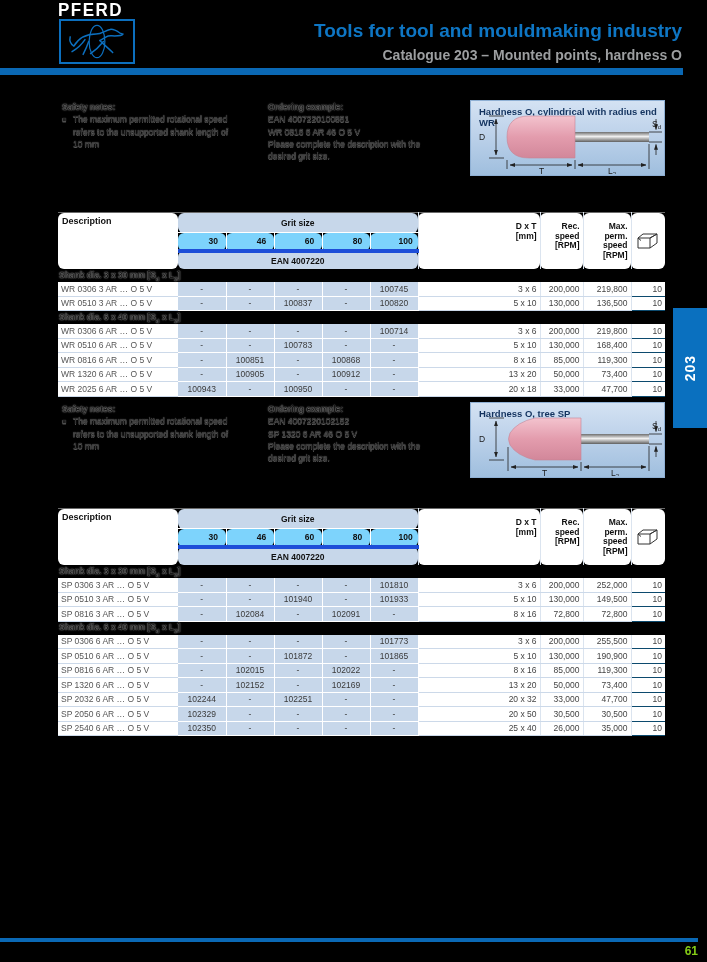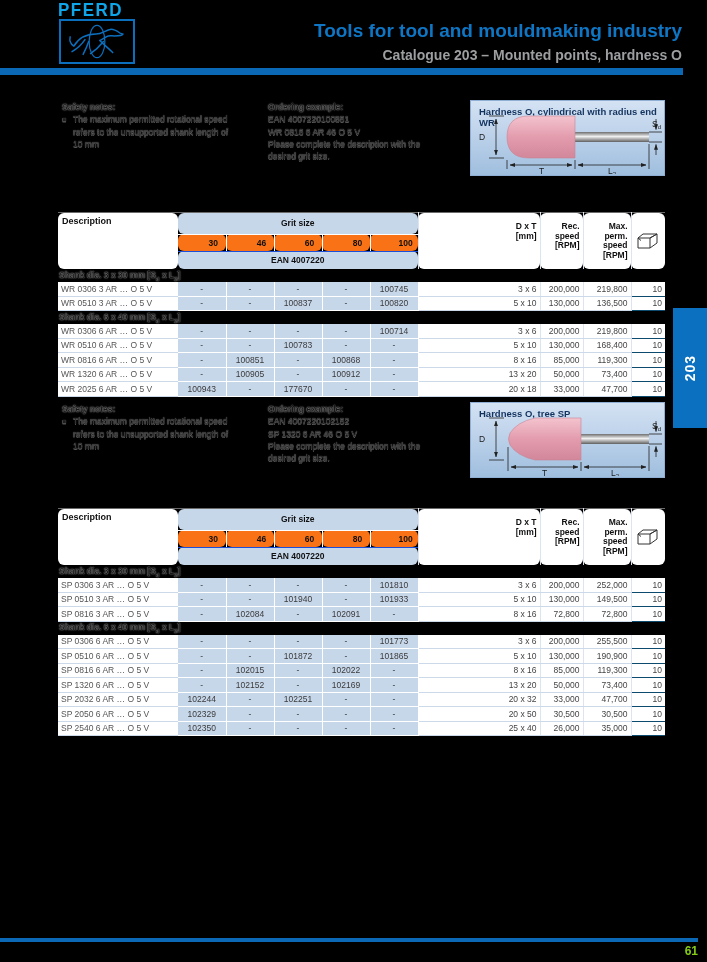--- a/index.html
+++ b/index.html
@@ -1,21 +1,21 @@
 <!DOCTYPE html>
 <html><head>
 <meta charset="utf-8">
 <style>
   html,body{margin:0;padding:0;background:#000;}
   body{width:707px;height:962px;position:relative;overflow:hidden;
        font-family:"Liberation Sans",sans-serif;}
   .abs{position:absolute;}
 
   
-  .logo-word{left:58px;top:1px;color:#0ea5e9;font-weight:bold;font-size:17px;
+  .logo-word{left:58px;top:1px;color:#ffffff;font-weight:bold;font-size:17px;
              letter-spacing:1.5px;transform:scaleY(1.05);}
   .logo-box{left:59px;top:19px;width:72px;height:41px;border:2px solid #0c6fbe;
             display:flex;align-items:center;justify-content:center;}
   .page-title{right:25px;top:20px;font-size:19px;font-weight:bold;color:#0e76c4;}
   .page-subtitle{right:25px;top:47px;font-size:14px;font-weight:bold;color:#9c9ea0;}
   .header-bar{left:0;top:68px;width:683px;height:7px;background:#0a68b4;}
 
   
   .ghost{color:#1e1e1e;text-shadow:0 0 1px #8f8f8f,0 0.5px 0.5px #5c5c5c,0 -0.5px 0.5px #5c5c5c;}
   .gb{font-weight:bold;color:#181818;text-shadow:0 0 1px #b8b8b8,0 0 2px #6e6e6e;}
@@ -31,22 +31,22 @@
                color:#13335f;line-height:11px;white-space:pre-line;}
   .fig-svg{position:absolute;left:0;bottom:1px;}
   .dim{font-size:8.5px;fill:#1b1b1b;}
   .dimsub{font-size:6px;}
 
   
   table{border-collapse:collapse;table-layout:fixed;width:607px;font-size:8.5px;}
   thead td{font-weight:bold;color:#101010;border-radius:6px;}
   .h-desc{background:#fff;text-align:left;vertical-align:top;padding:3px 4px;font-size:9px;}
   .h-grit{background:#c7d7ea;text-align:center;border-bottom:1px solid #fff;height:17px;}
-  .h-gnum{background:#f97316;text-align:center;border-right:1px solid #fff;
-          border-bottom:1px solid #1d4ed8;height:13px;padding-left:24px;}
+  .h-gnum{background:#7dd3fc;text-align:center;border-right:1px solid #fff;
+          border-bottom:4px solid #1d4ed8;height:13px;padding-left:24px;}
   .h-gnum:last-of-type{border-right:none;}
   .h-ean{background:#c7d7ea;text-align:center;height:14px;}
   .h-side{background:#fff;text-align:right;vertical-align:top;white-space:pre-line;
           line-height:9.5px;padding:9px 3px;border-left:1px solid #dbe4ef;}
   .h-qty{background:#fff;text-align:center;vertical-align:middle;border-left:1px solid #dbe4ef;}
   tbody td{height:13.5px;padding:0 3px;}
   td.group-label{background:transparent;padding-left:1px;font-size:8.5px;height:13px;}
   td.group-label sub{font-size:6px;}
   .c-desc{background:#fff;color:#555;border-bottom:1px solid #ccd9e9;white-space:nowrap;}
   .c-grit{background:#c7d7ea;color:#3a3a3a;text-align:center;
@@ -254,21 +254,21 @@
         <td class="c-grit">-</td>
         <td class="c-dxt">13 x 20</td>
         <td class="c-rec">50,000</td>
         <td class="c-max">73,400</td>
         <td class="c-qty">10</td>
       </tr>
       <tr>
         <td class="c-desc">WR 2025 6 AR … O 5 V</td>
         <td class="c-grit">100943</td>
         <td class="c-grit">-</td>
-        <td class="c-grit">177670</td>
+        <td class="c-grit">100950</td>
         <td class="c-grit">-</td>
         <td class="c-grit">-</td>
         <td class="c-dxt">20 x 18</td>
         <td class="c-rec">33,000</td>
         <td class="c-max">47,700</td>
         <td class="c-qty">10</td>
       </tr>
     </tbody>
 </table>
 

